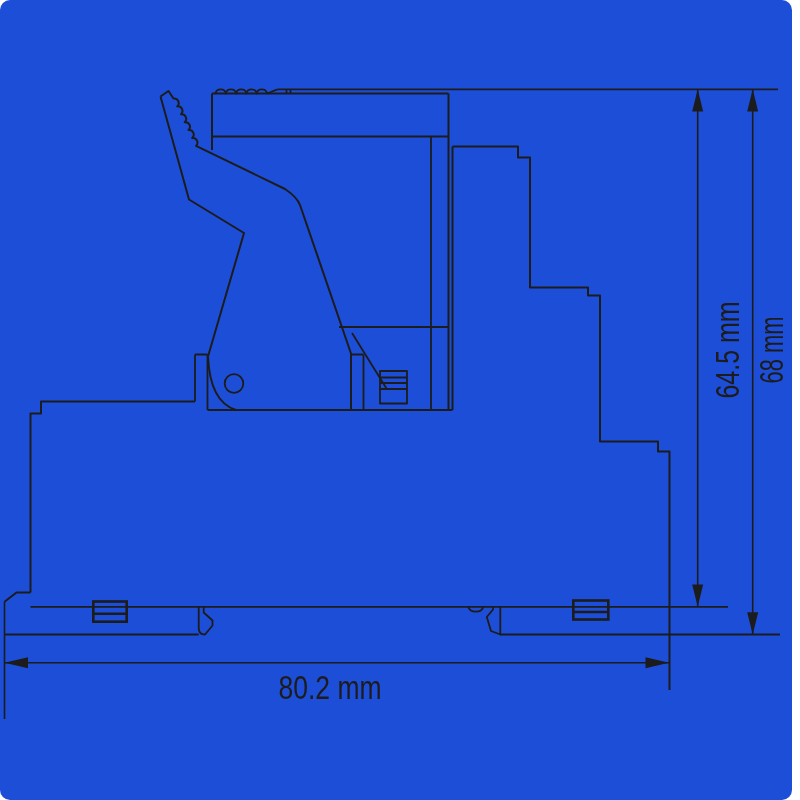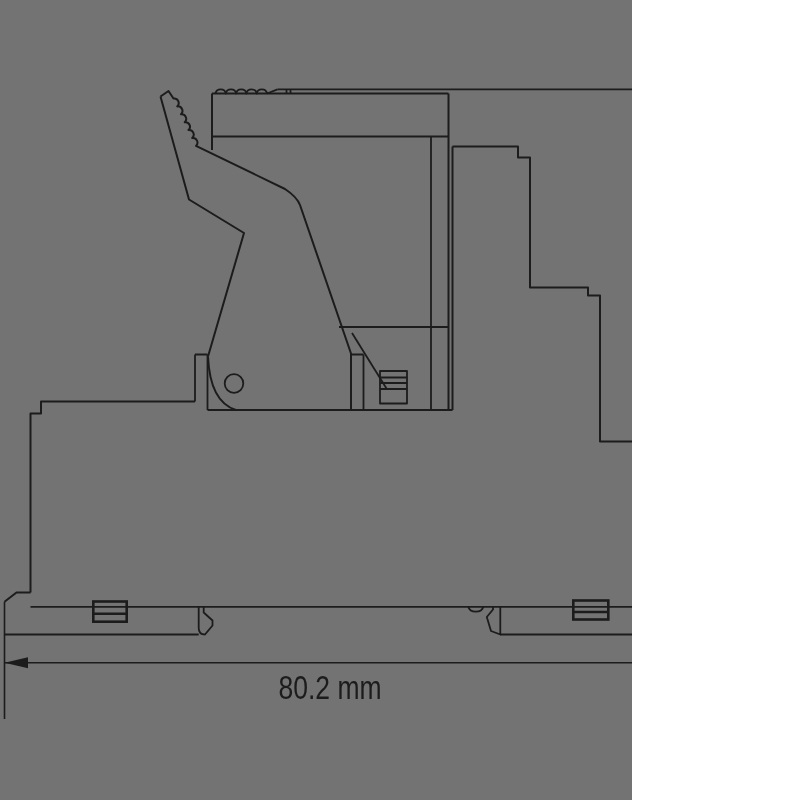--- a/index.html
+++ b/index.html
@@ -5,24 +5,25 @@
   html,body{
     margin:0;
     padding:0;
     width:800px;
     height:800px;
     background:#ffffff;
     font-family:"Liberation Sans", sans-serif;
   }
   .stage{
     position:relative;
-    width:632px;
+    width:792px;
     height:800px;
-    background:#737373;
+    background:#1d4ed8;
     overflow:hidden;
+    border-radius:10px;
   }
   svg{display:block}
   .ln{
     fill:none;
     stroke:#1c1c1c;
     stroke-width:2;
     stroke-linejoin:round;
     stroke-linecap:butt;
   }
   .thin{stroke-width:1.8}

